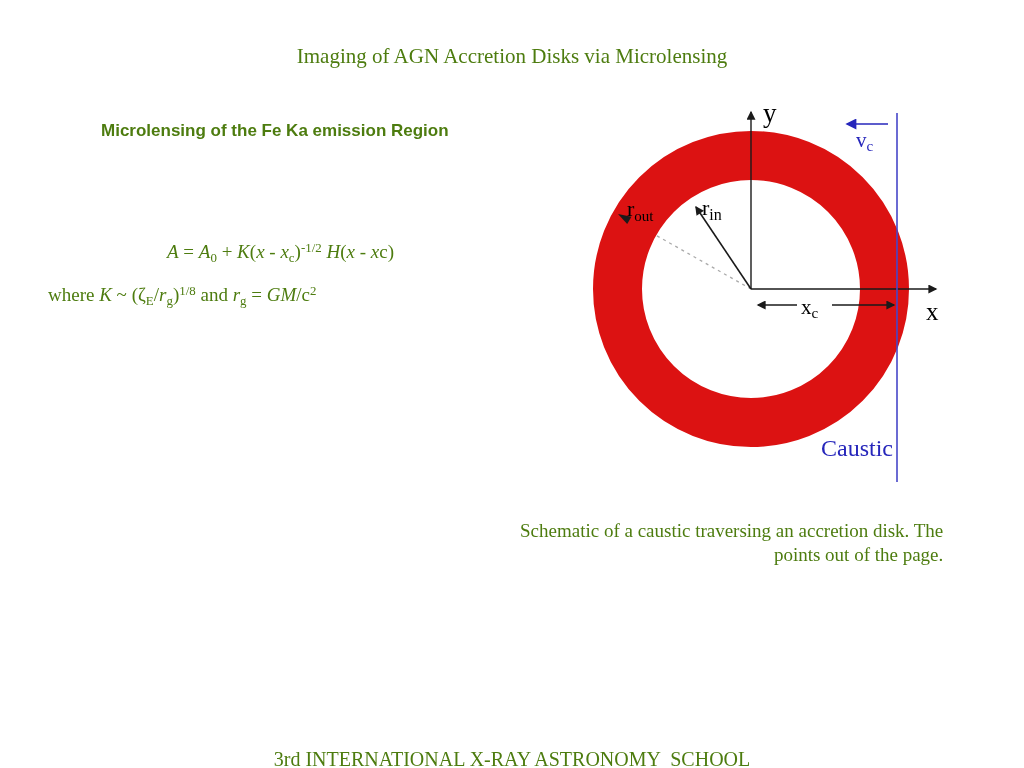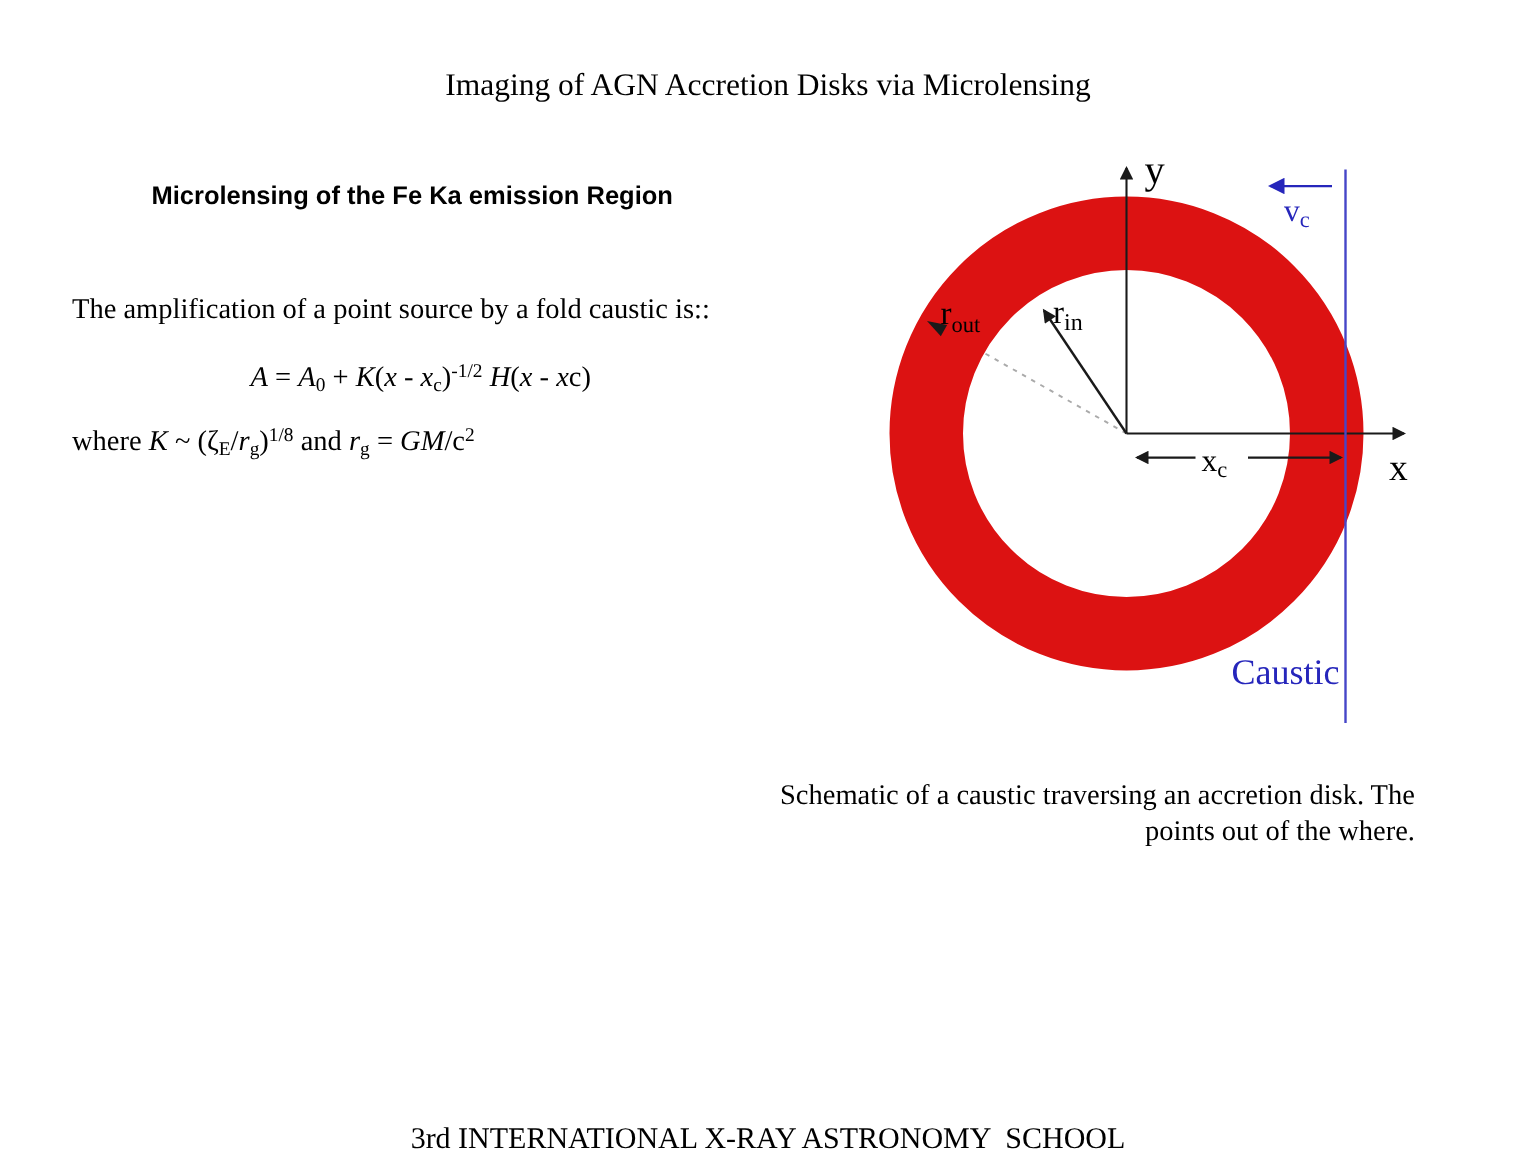--- a/index.html
+++ b/index.html
@@ -1,18 +1,18 @@
 <!DOCTYPE html>
 <html><head>
 <meta charset="utf-8">
 <style>
   html,body { margin:0; padding:0; background:#fff; }
   .slide {
     position:relative; width:1024px; height:768px; background:#ffffff;
-    font-family:"Liberation Serif", serif; color:#000000; overflow:hidden;
+    font-family:"Liberation Serif", serif; color:#4d7c0f; overflow:hidden;
   }
   .title   { position:absolute; top:44px;  left:0; width:100%; text-align:center; font-size:21px; }
   .heading { position:absolute; top:121px; left:101px; font-family:"Liberation Sans", sans-serif;
              font-weight:bold; font-size:17px; }
   .intro   { position:absolute; top:196px; left:48px;  font-size:19px; }
   .formula { position:absolute; top:241px; left:167px; font-size:19px; }
   .where   { position:absolute; top:284px; left:48px;  font-size:19px; }
   .caption { position:absolute; top:519px; left:520px; font-size:19px; line-height:24px; }
   .caption div { white-space:pre;text-align:right; }
   .footer  { position:absolute; top:748px; left:0; width:100%; text-align:center;
@@ -25,21 +25,20 @@
 </style>
 </head>
 <body>
 
 <div class="slide">
 
   <div class="title">Imaging of AGN Accretion Disks via Microlensing</div>
 
   <div class="heading">Microlensing of the Fe Ka emission Region</div>
 
-  <div class="intro">The amplification of a point source by a fold caustic is::</div>
 
   <div class="formula"><span class="seg-i">A</span><span> = </span><span class="seg-i">A</span><sub>0</sub><span> + </span><span class="seg-i">K</span><span>(</span><span class="seg-i">x</span><span> - </span><span class="seg-i">x</span><sub>c</sub><span>)</span><sup>-1/2</sup><span> </span><span class="seg-i">H</span><span>(</span><span class="seg-i">x</span><span> - </span><span class="seg-i">x</span><span>c)</span></div>
 
   <div class="where"><span>where </span><span class="seg-i">K</span><span> ~ (</span><span>ζ</span><sub>E</sub><span>/</span><span class="seg-i">r</span><sub>g</sub><span>)</span><sup>1/8</sup><span> and </span><span class="seg-i">r</span><sub>g</sub><span> = </span><span class="seg-i">GM</span><span>/c</span><sup>2</sup></div>
 
   <svg class="diagram" viewBox="0 0 400 410">
     <defs>
       <marker id="ab" viewBox="0 0 10 10" refX="8.5" refY="5" markerWidth="13" markerHeight="9" orient="auto" markerUnits="userSpaceOnUse">
         <path d="M0 0 L10 5 L0 10 z" fill="#1a1a1a"></path>
       </marker>
@@ -71,18 +70,18 @@
 
     <line x1="227" y1="220" x2="188" y2="220" stroke-width="1.5" marker-end="url(#ab)" stroke="#1a1a1a"></line>
     <line x1="262" y1="220" x2="324" y2="220" stroke-width="1.5" marker-end="url(#ab)" stroke="#1a1a1a"></line>
     <text x="231" y="229" font-size="21"><tspan>x</tspan><tspan dy="4" font-size="15">c</tspan></text>
 
     <text x="251" y="371" font-size="24" fill="#2626bb">Caustic</text>
   </svg>
 
   <div class="caption">
     <div>Schematic of a caustic traversing an accretion disk. The</div>
-    <div>points out of the where.</div>
+    <div>points out of the page.</div>
   </div>
 
   <div class="footer">3rd INTERNATIONAL X-RAY ASTRONOMY  SCHOOL</div>
 
 </div>
 
 </body></html>

